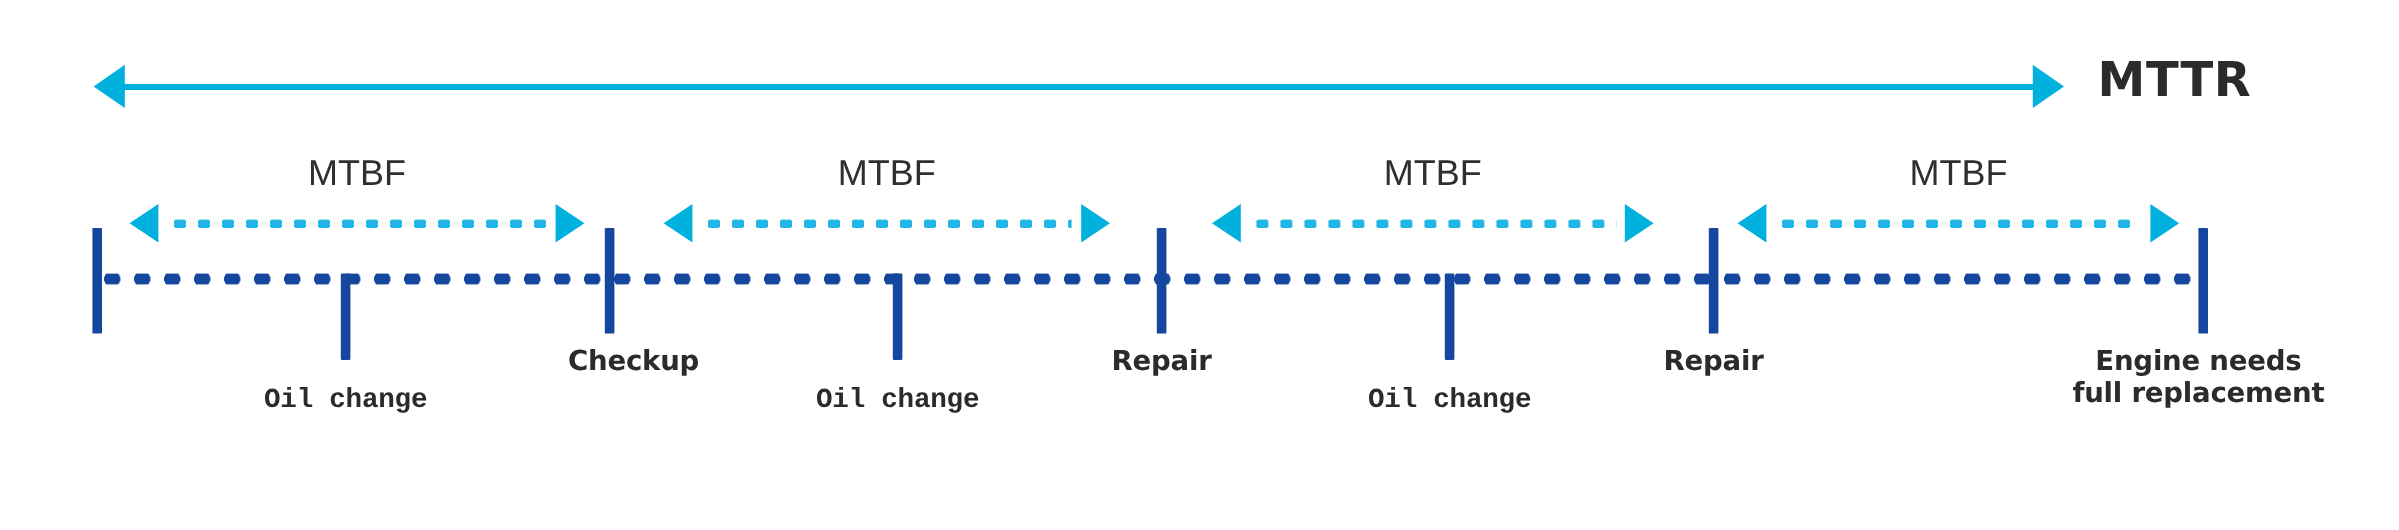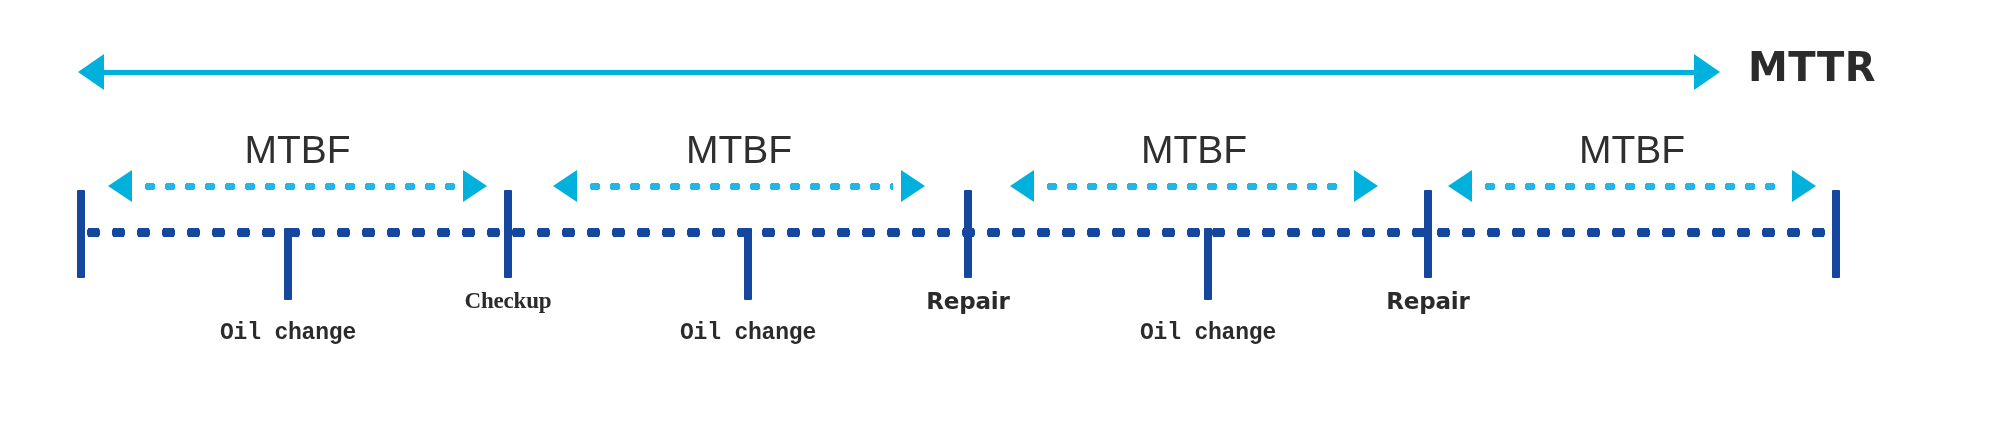--- a/index.html
+++ b/index.html
@@ -31,21 +31,21 @@
   .mttr-label{
     position:absolute;left:1748px;top:44px;
     font-size:40px;font-weight:700;color:#2b2b2b;
     letter-spacing:0.5px;white-space:nowrap;
     font-family:"DejaVu Sans","Liberation Sans",sans-serif;
   }
 
   
   .mtbf-label{
     position:absolute;top:128px;
-    font-size:39px;font-weight:400;color:#2f2f2f;
+    font-size:30px;font-weight:400;color:#2f2f2f;
     text-align:center;white-space:nowrap;
     font-family:"Liberation Sans","DejaVu Sans",sans-serif;
   }
   .mtbf-dots{
     position:absolute;top:183px;height:7px;
     background-image:radial-gradient(circle, #21b6e6 50%, rgba(0,0,0,0) 51%);
     background-size:20px 7px;background-repeat:repeat-x;
     background-position:left center;
   }
   .mtbf-ah-left{
@@ -135,24 +135,28 @@
   <div class="tick tick-down" style="left:284px;"></div>
   <div class="tick tick-up" style="left:504px;"></div>
   <div class="tick tick-down" style="left:744px;"></div>
   <div class="tick tick-up" style="left:964px;"></div>
   <div class="tick tick-down" style="left:1204px;"></div>
   <div class="tick tick-up" style="left:1424px;"></div>
   <div class="tick tick-up" style="left:1832px;"></div>
 
   <div class="ev-label ev-lo" style="left:288px;">Oil change</div>
 
-  <div class="ev-label ev-hi" style="left:508px;font-family:Liberation Serif, serif;">Checkup</div>
+  <div class="ev-label ev-hi" style="left:528px;">Checkup</div>
 
   <div class="ev-label ev-lo" style="left:748px;">Oil change</div>
 
   <div class="ev-label ev-hi" style="left:968px;">Repair</div>
 
   <div class="ev-label ev-lo" style="left:1208px;">Oil change</div>
 
   <div class="ev-label ev-hi" style="left:1428px;">Repair</div>
 
+  <div class="ev-label ev-hi multi" style="left:1832px;">
+    <div>Engine needs</div>
+    <div>full replacement</div>
+  </div>
 
 </div>
 
 </body></html>

